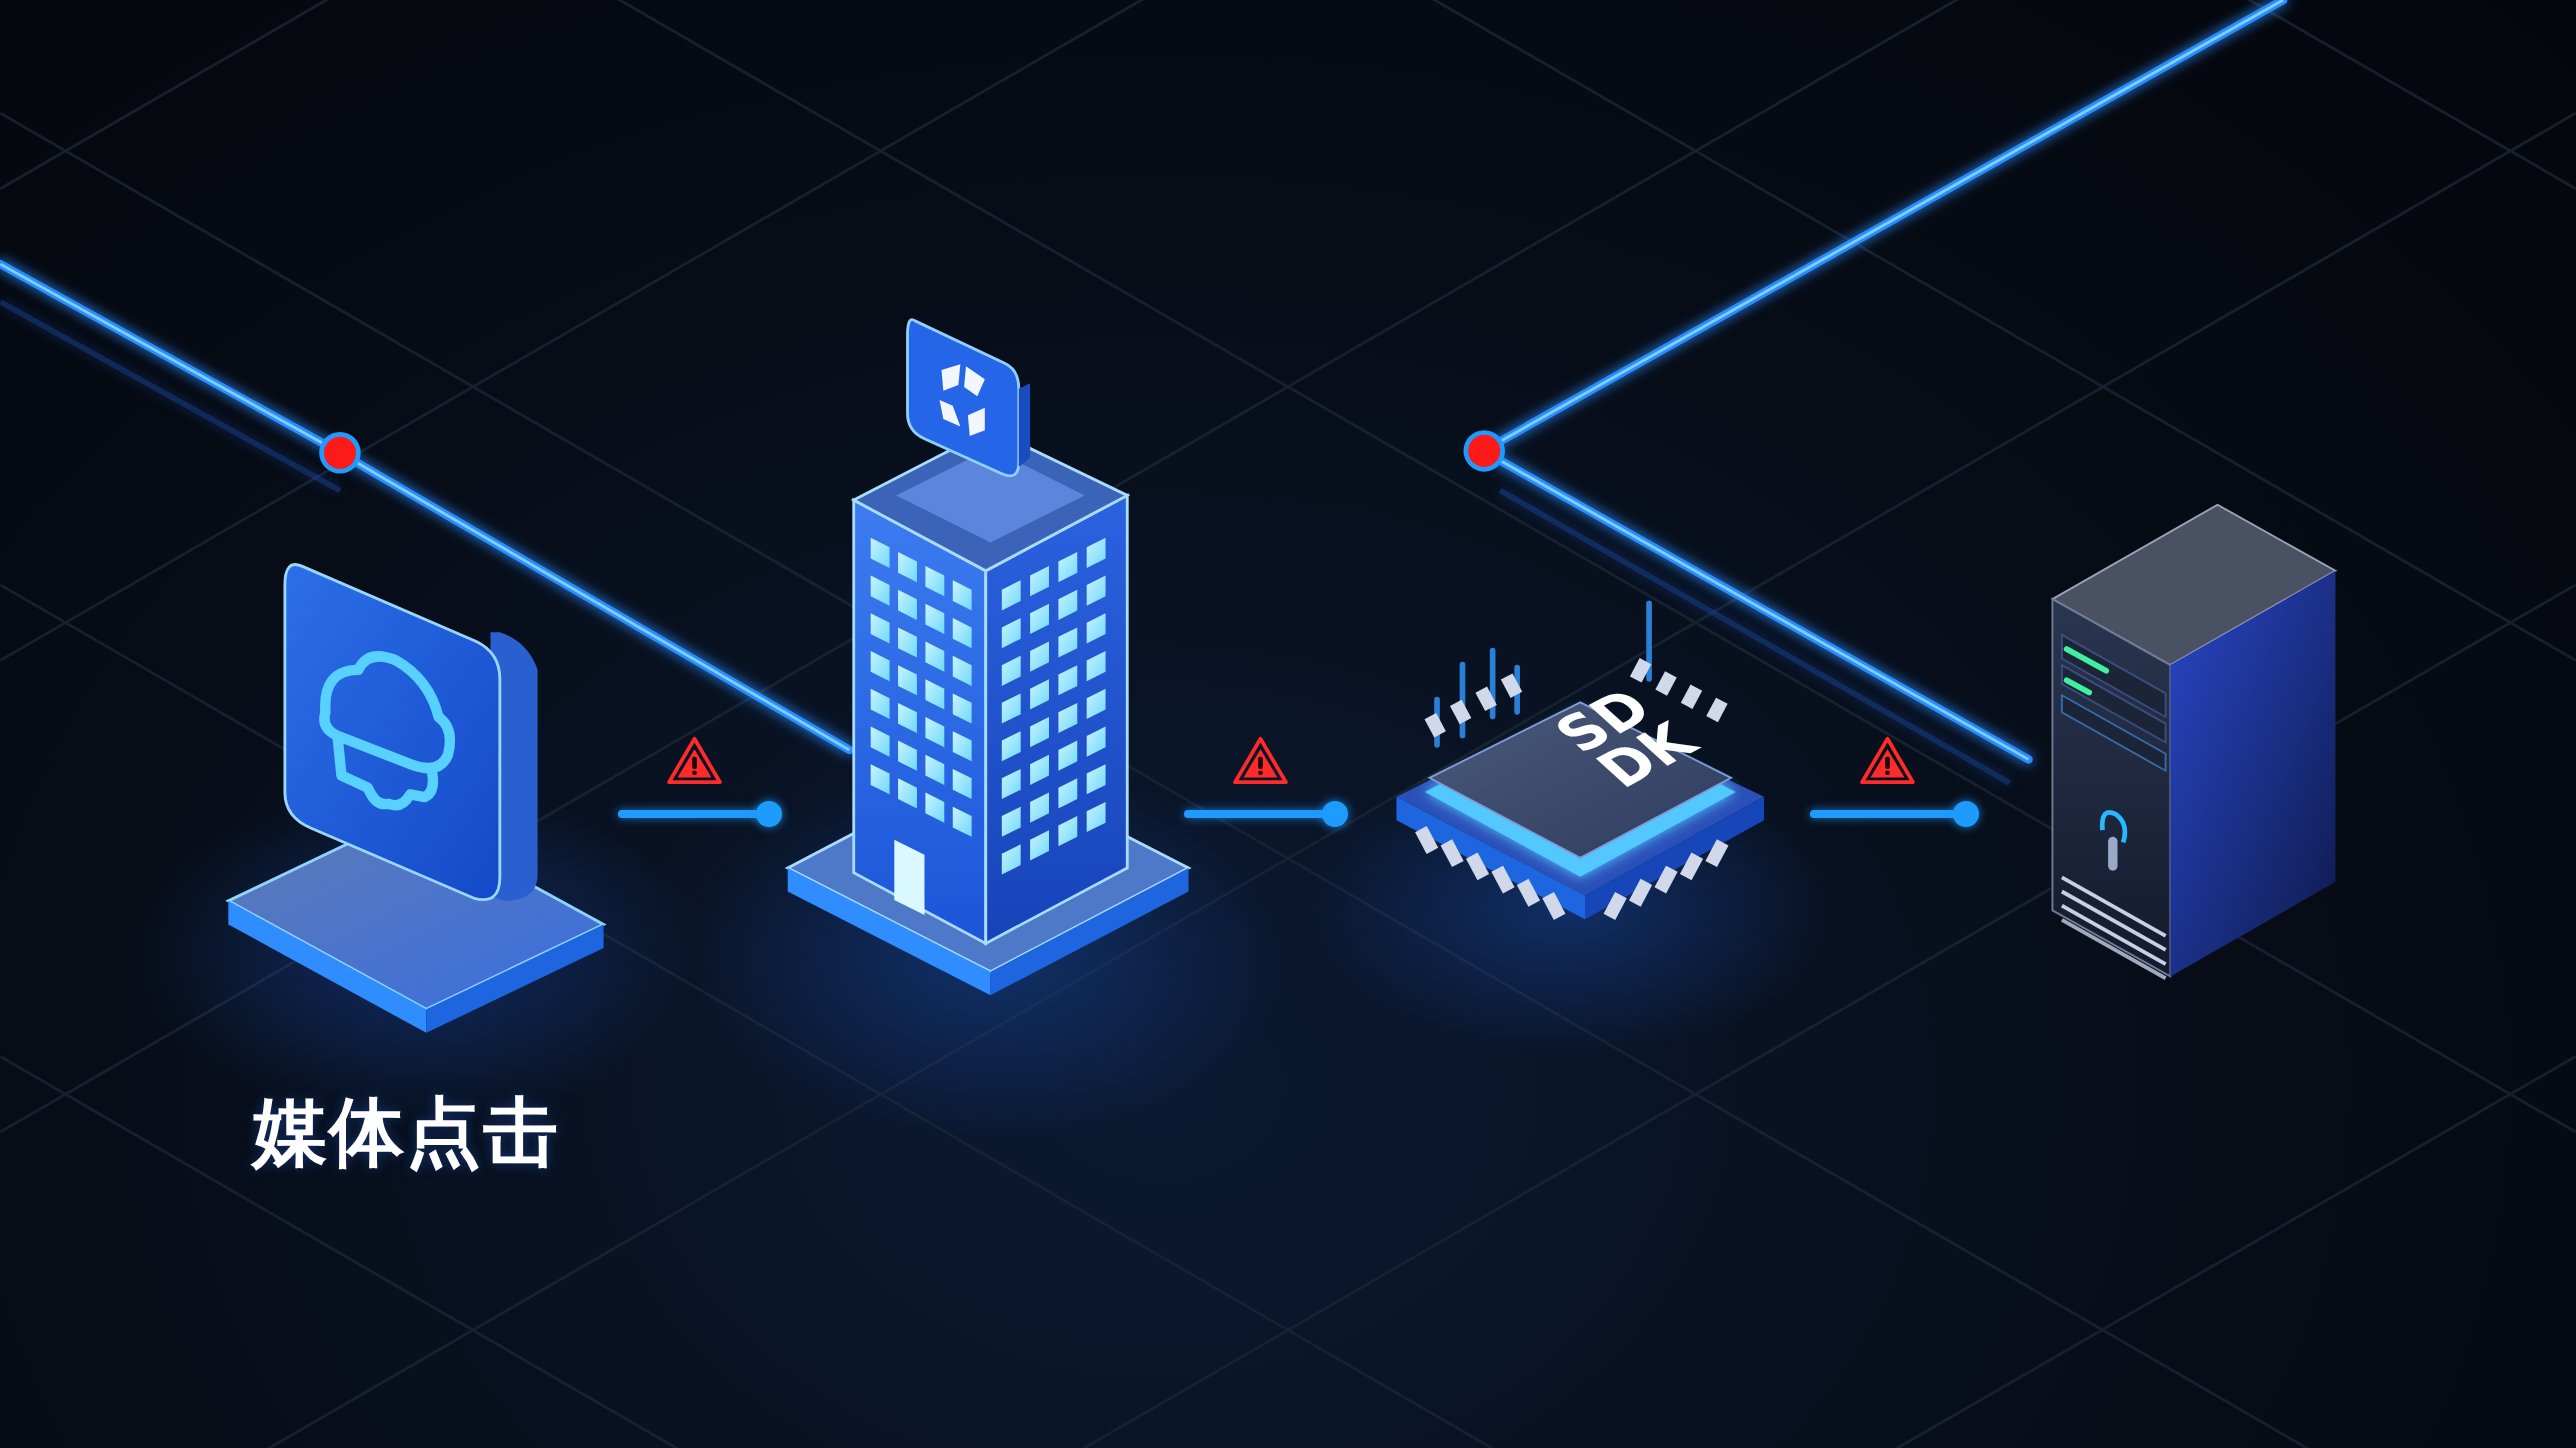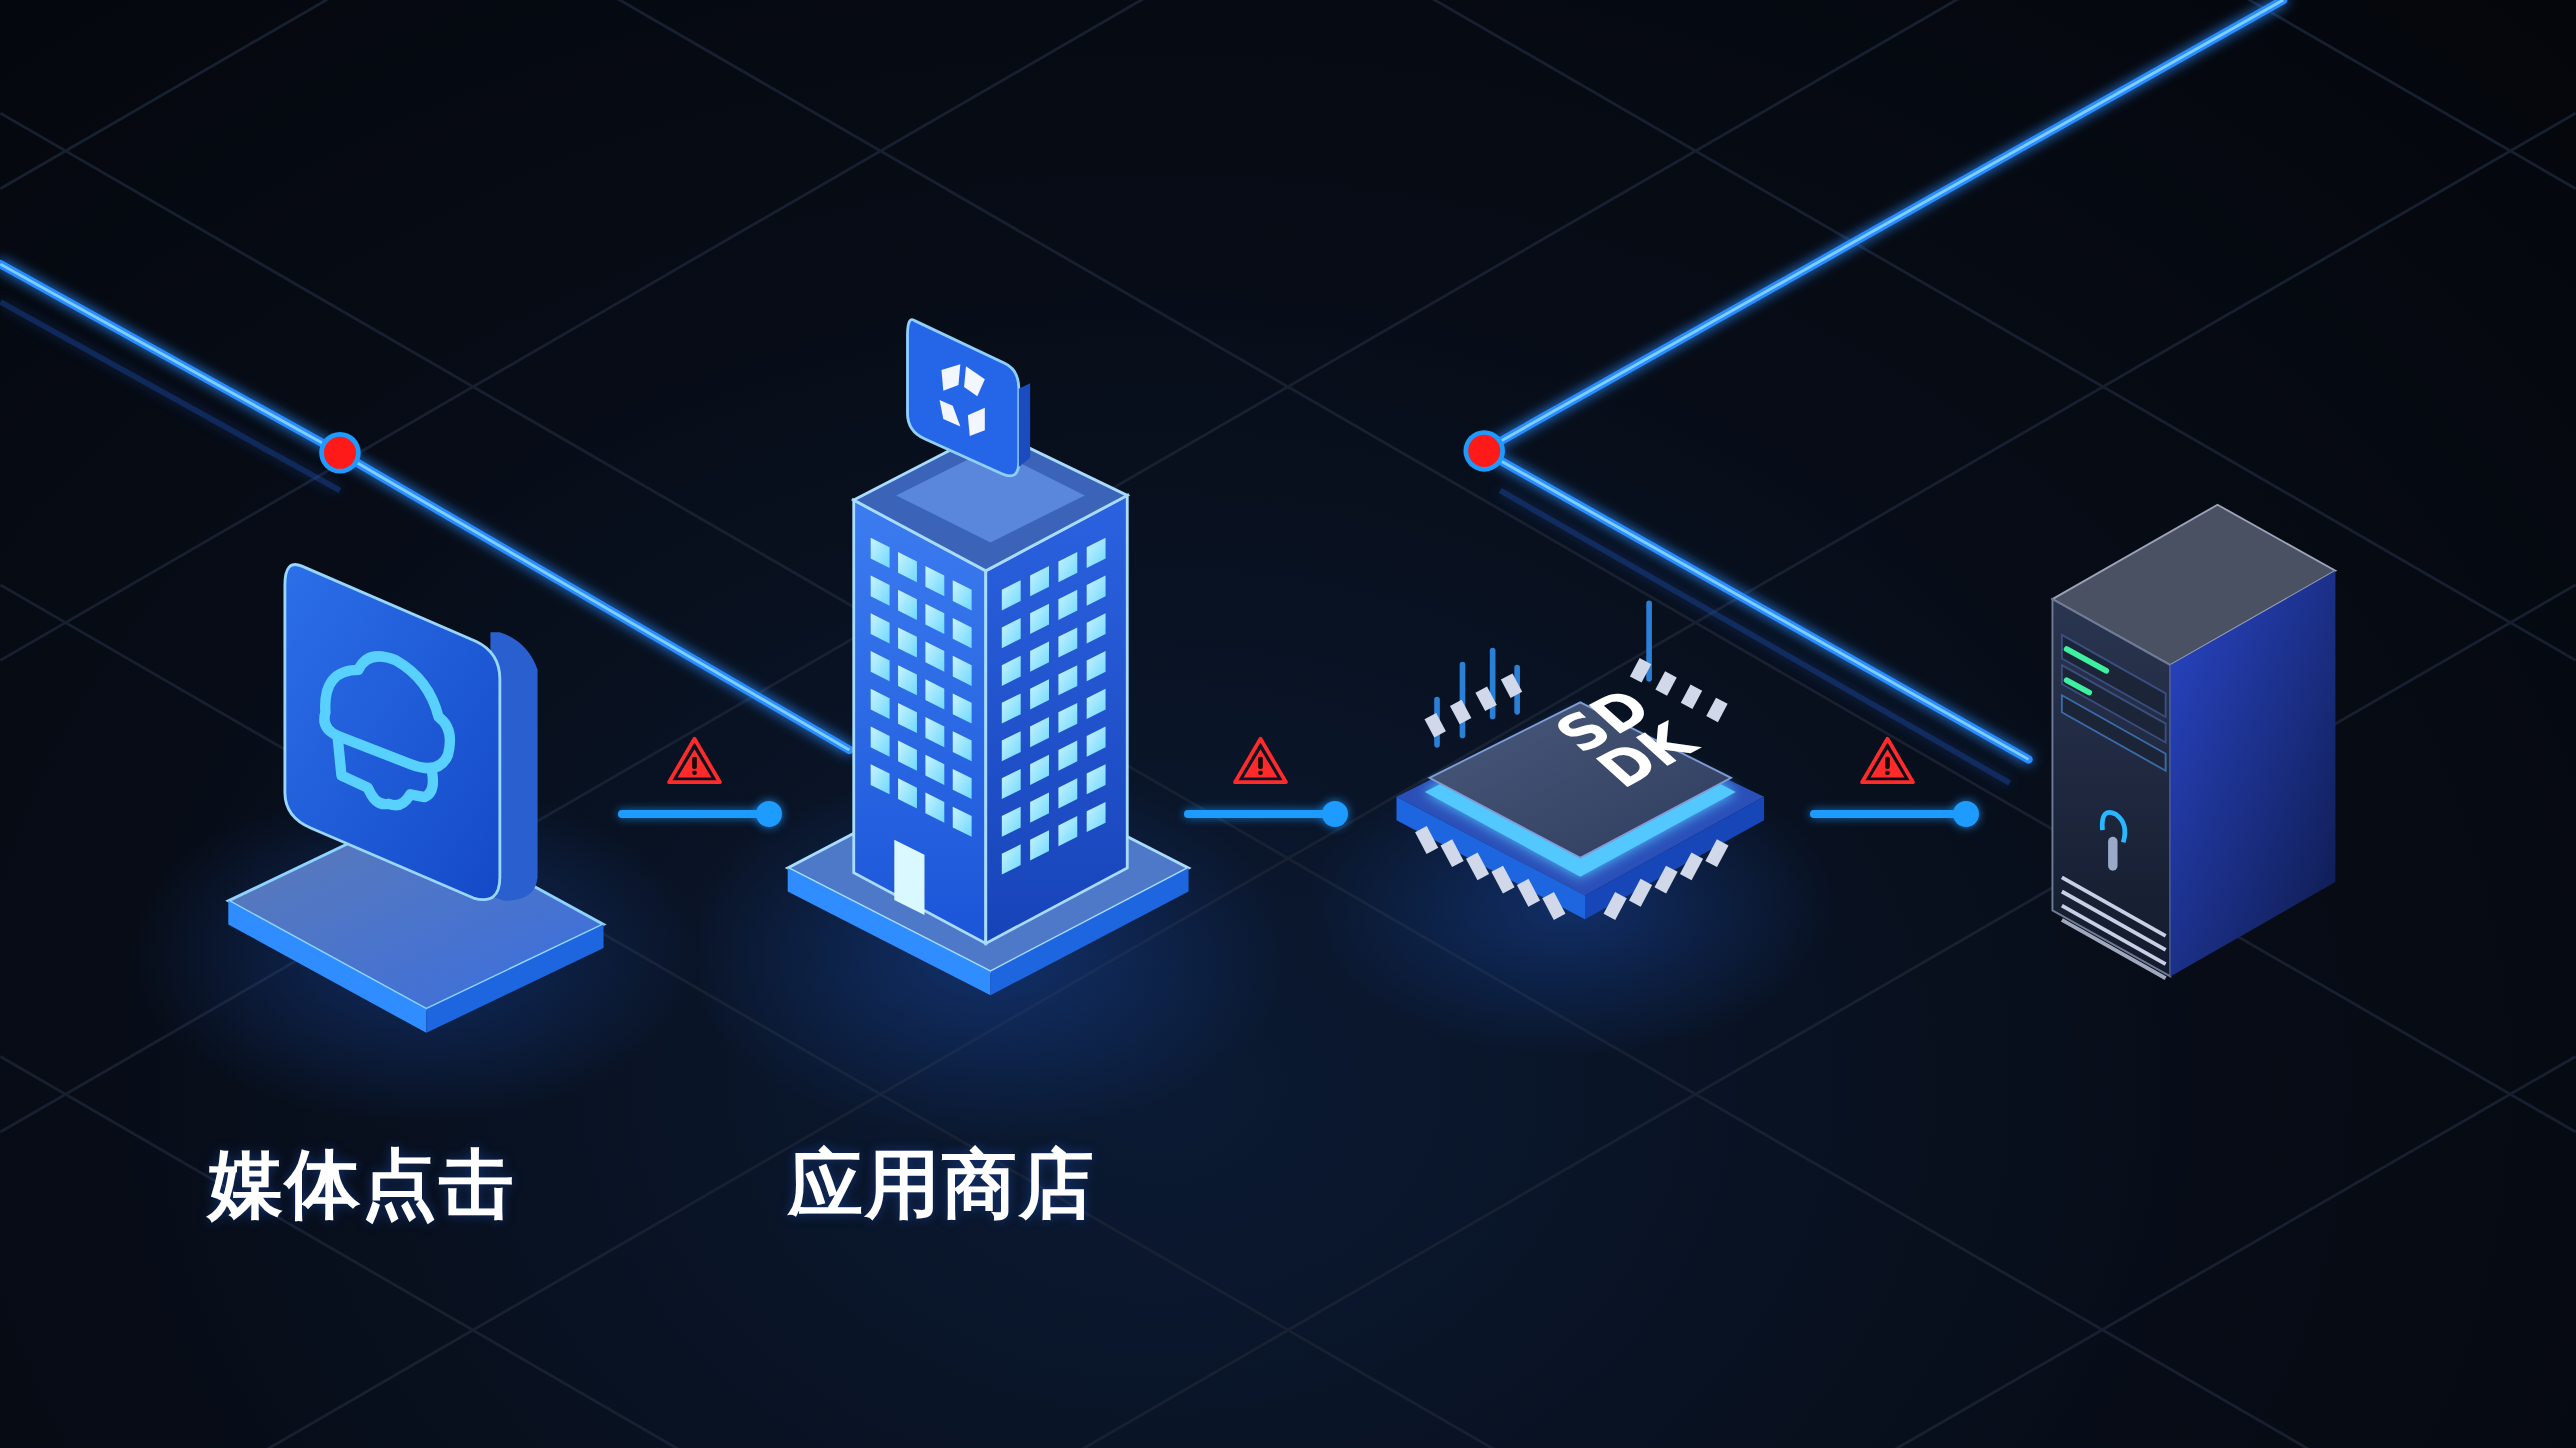--- a/index.html
+++ b/index.html
@@ -4,22 +4,22 @@
 <style>
   html, body { margin:0; padding:0; }
   body {
     width:2576px; height:1448px; overflow:hidden; position:relative;
     background: radial-gradient(ellipse at 45% 75%, #0b1a33 0%, #070c16 55%, #04060b 100%);
     font-family: "DejaVu Sans", "Liberation Sans", sans-serif;
   }
   .stage { position:absolute; inset:0; }
   svg.bg { position:absolute; left:0; top:0; }
   .label {
-    position:absolute; top:1132px; height:104px; line-height:104px;
-    color:#ffffff; font-size:75px; font-weight:bold; text-align:left;
+    position:absolute; top:1080px; height:104px; line-height:104px;
+    color:#ffffff; font-size:75px; font-weight:bold; text-align:center;
     width:396px; margin-left:-198px; letter-spacing:1.9px;
     text-shadow: 0 0 11.3px rgba(40,110,255,0.35);
   }
   .connector { position:absolute; height:7.5px; background:#1e9bff; border-radius:3.8px;
     box-shadow:0 0 9.4px rgba(30,155,255,0.7); }
   .connector .knob { position:absolute; right:-13.2px; top:-9.4px; width:26.4px; height:26.4px;
     border-radius:50%; background:#1e9bff; box-shadow:0 0 9.4px rgba(30,155,255,0.8); }
   .warn { position:absolute; width:57px; height:49px; }
   .node { position:absolute; }
 </style>
@@ -303,16 +303,15 @@
     <circle cx="30" cy="39" r="2.5" fill="#1a0a0a"></circle>
   </svg>
   <svg class="warn" style="left:1859px;top:736px" viewBox="0 0 60 52">
     <polygon points="30,3 57,49 3,49" fill="none" stroke="#ff2a2a" stroke-width="4" stroke-linejoin="round"></polygon>
     <polygon points="30,14 48,44 12,44" fill="#ff2a2a"></polygon>
     <rect x="27.5" y="22" width="5" height="13" rx="2" fill="#1a0a0a"></rect>
     <circle cx="30" cy="39" r="2.5" fill="#1a0a0a"></circle>
   </svg>
 
   <div class="label" style="left:406px">媒体点击</div>
-  <div class="label" style="left:986px">应用商店</div>
 
 </div>
 
 
 </body></html>

